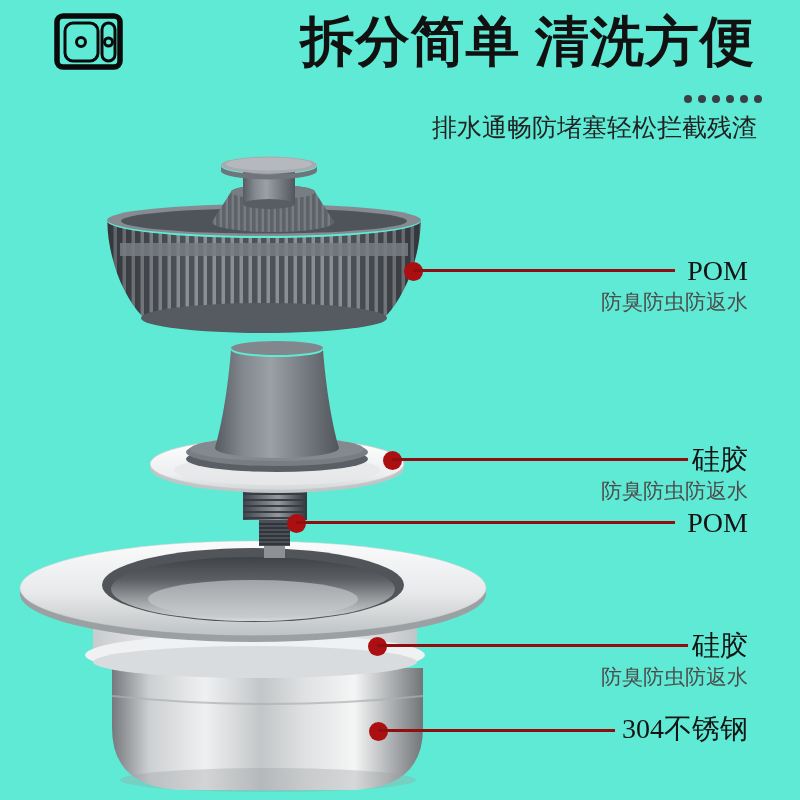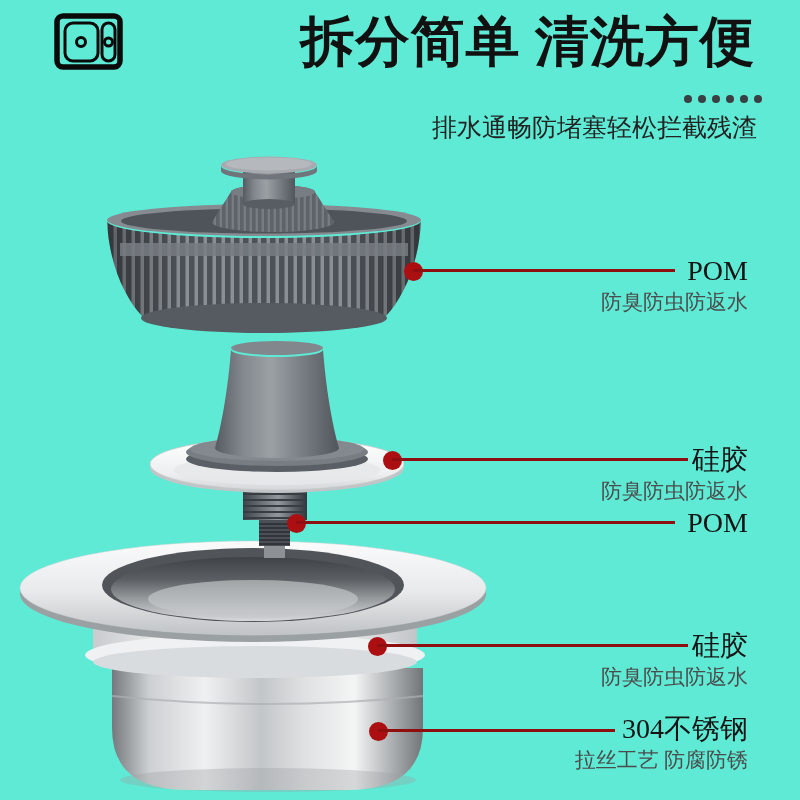--- a/index.html
+++ b/index.html
@@ -216,16 +216,15 @@
   </div>
   <div class="anno abs" style="top:507px;">
     <div class="t">POM</div>
   </div>
   <div class="anno abs" style="top:630px;">
     <div class="t">硅胶</div>
     <div class="d">防臭防虫防返水</div>
   </div>
   <div class="anno abs" style="top:713px;margin-left:25px;">
     <div class="t">304不锈钢</div>
-    <div class="d">拉丝工艺 防腐防锈</div>
   </div>
 
 </div>
 
 </body></html>

